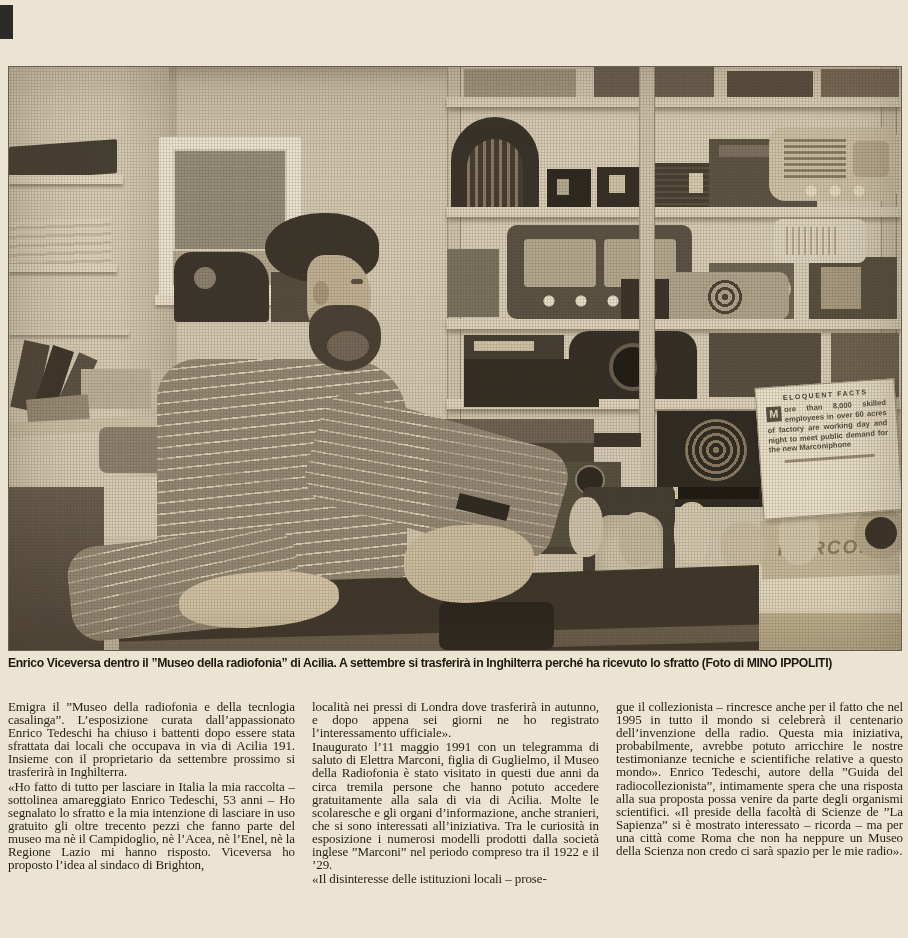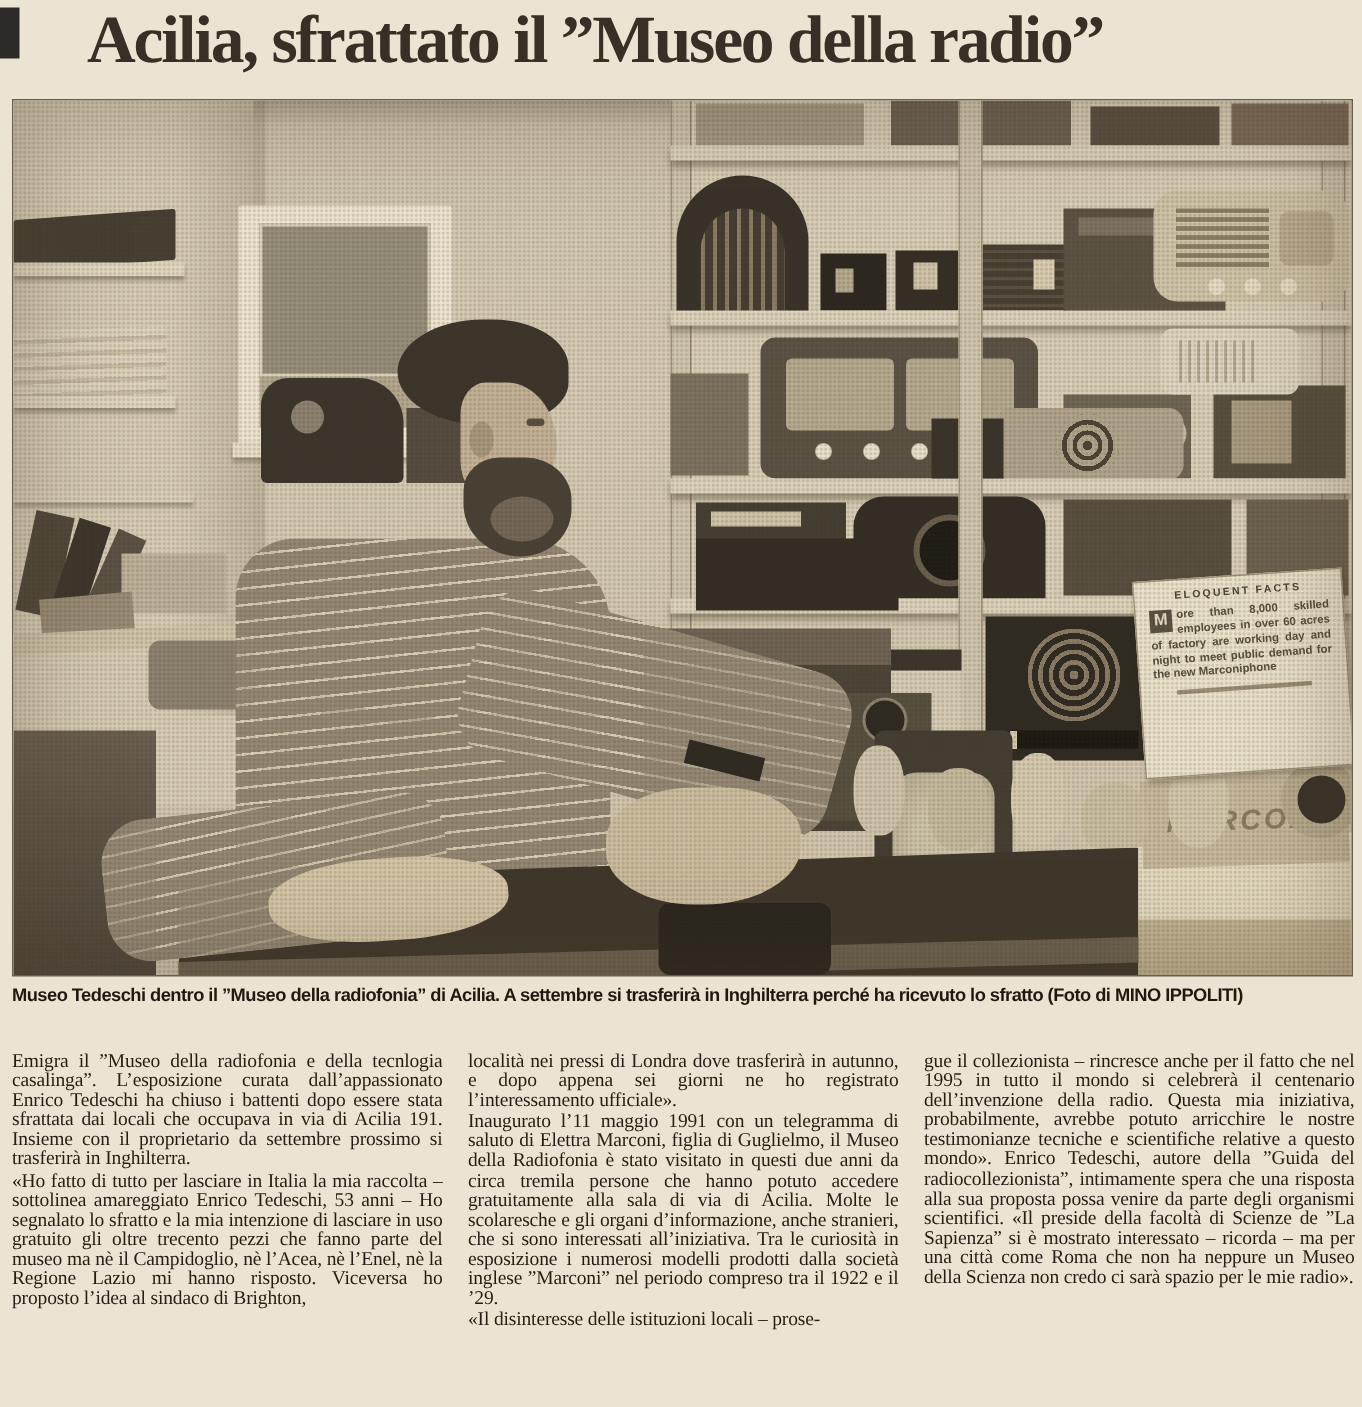--- a/index.html
+++ b/index.html
@@ -44,21 +44,20 @@
   .col p{margin:0 0 1px;font-size:13px;line-height:13.1px;text-align:justify;
     color:#241f16;letter-spacing:-0.1px;}
 </style>
 </head>
 <body>
 
 <div class="page">
 
   <div class="ph" style="left:0;top:5px;width:13px;height:34px;background:#2c2b27;"></div>
 
-  <h1 class="headline">Acilia, sfrattato il ”Museo della radio”</h1>
 
   <div class="photo">
 
     <div class="ph" style="left:0;top:0;width:892px;height:16px;background:linear-gradient(#b3a894,#cfc4ae);"></div>
     <div class="ph" style="left:0;top:0;width:160px;height:470px;background:#d7ccb5;"></div>
     <div class="ph" style="left:108px;top:0;width:60px;height:410px;background:linear-gradient(90deg,rgba(0,0,0,0),rgba(115,100,78,.22));"></div>
 
     <div class="ph" style="left:0;top:76px;width:108px;height:34px;background:#463f33;transform:skewY(-4deg);border-radius:2px;"></div>
     <div class="ph" style="left:0;top:108px;width:114px;height:9px;background:#e2d8c2;box-shadow:0 3px 3px rgba(70,60,45,.4);"></div>
     <div class="ph" style="left:0;top:152px;width:102px;height:46px;background:repeating-linear-gradient(180deg,#ddd3bd 0 6px,#c9bda4 6px 9px);transform:skewY(-2deg);"></div>
@@ -181,21 +180,21 @@
     <div class="ph" style="left:110px;top:498px;width:640px;height:85px;background:#3f372c;clip-path:polygon(0 26%,100% 0,100% 100%,0 100%);z-index:7;"></div>
     <div class="ph" style="left:110px;top:566px;width:640px;height:17px;background:#6d6250;transform:skewY(-1.5deg);z-index:7;"></div>
     <div class="ph" style="left:430px;top:535px;width:115px;height:48px;background:#2a251e;border-radius:8px;z-index:8;"></div>
     <div class="ph" style="left:170px;top:505px;width:160px;height:55px;background:#d6c6a8;border-radius:45%;transform:rotate(-4deg);z-index:9;"></div>
     <div class="ph" style="left:395px;top:458px;width:130px;height:78px;background:#cdbd9f;border-radius:45% 40% 50% 45%;z-index:9;"></div>
     <div class="ph" style="left:448px;top:432px;width:52px;height:16px;background:#2e2921;transform:rotate(14deg);z-index:9;"></div>
 
     <div class="halftone"></div>
   </div>
 
-  <div class="caption">Museo Tedeschi dentro il ”Museo della radiofonia” di Acilia. A settembre si trasferirà in Inghilterra perché ha ricevuto lo sfratto (Foto di MINO IPPOLITI)</div>
+  <div class="caption">Enrico Viceversa dentro il ”Museo della radiofonia” di Acilia. A settembre si trasferirà in Inghilterra perché ha ricevuto lo sfratto (Foto di MINO IPPOLITI)</div>
 
   <div class="article">
     <div class="col">
       <p>Emigra il ”Museo della radiofonia e della tecnlogia casalinga”. L’esposizione curata dall’appassionato Enrico Tedeschi ha chiuso i battenti dopo essere stata sfrattata dai locali che occupava in via di Acilia 191. Insieme con il proprietario da settembre prossimo si trasferirà in Inghilterra.</p>
       <p>«Ho fatto di tutto per lasciare in Italia la mia raccolta – sottolinea amareggiato Enrico Tedeschi, 53 anni – Ho segnalato lo sfratto e la mia intenzione di lasciare in uso gratuito gli oltre trecento pezzi che fanno parte del museo ma nè il Campidoglio, nè l’Acea, nè l’Enel, nè la Regione Lazio mi hanno risposto. Viceversa ho proposto l’idea al sindaco di Brighton,</p>
     </div>
     <div class="col">
       <p>località nei pressi di Londra dove trasferirà in autunno, e dopo appena sei giorni ne ho registrato l’interessamento ufficiale».</p>
       <p>Inaugurato l’11 maggio 1991 con un telegramma di saluto di Elettra Marconi, figlia di Guglielmo, il Museo della Radiofonia è stato visitato in questi due anni da circa tremila persone che hanno potuto accedere gratuitamente alla sala di via di Acilia. Molte le scolaresche e gli organi d’informazione, anche stranieri, che si sono interessati all’iniziativa. Tra le curiosità in esposizione i numerosi modelli prodotti dalla società inglese ”Marconi” nel periodo compreso tra il 1922 e il ’29.</p>
       <p>«Il disinteresse delle istituzioni locali – prose-</p>

